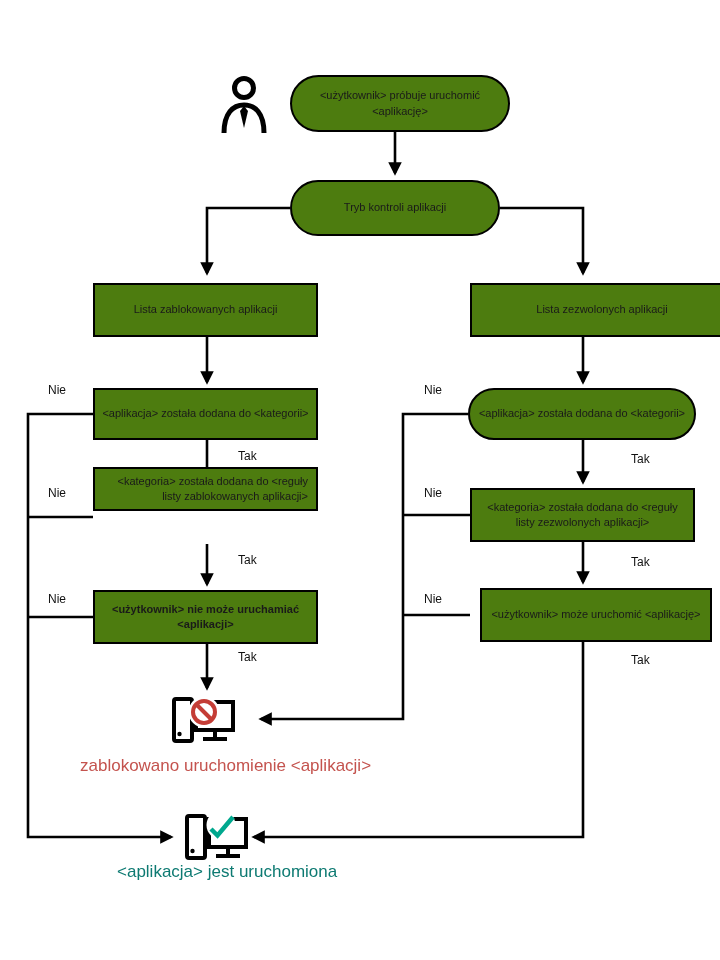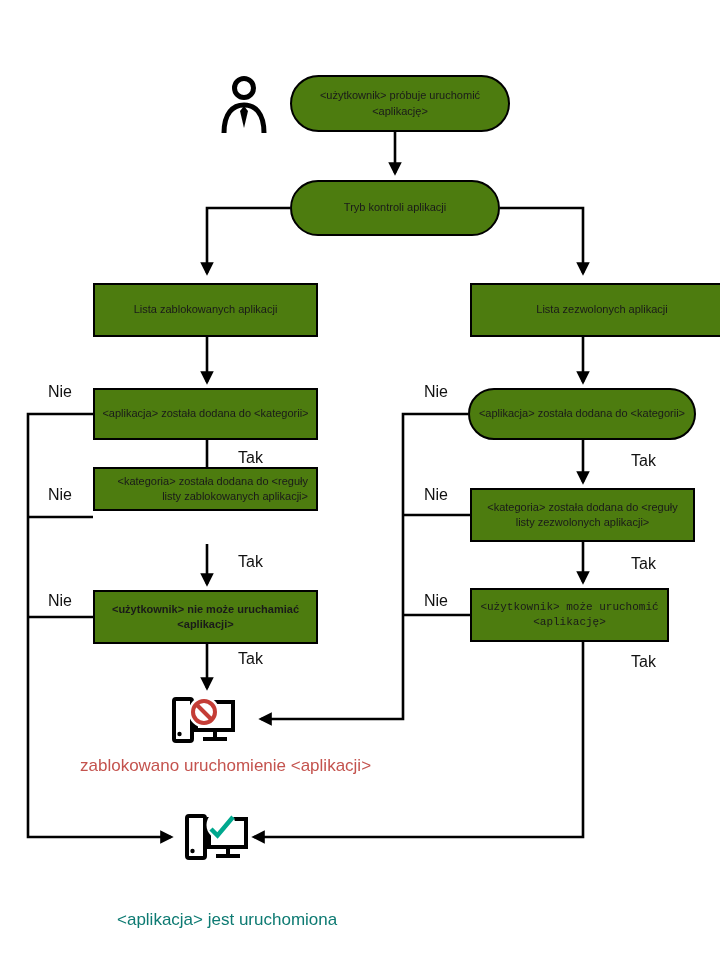--- a/index.html
+++ b/index.html
@@ -8,21 +8,21 @@
     font-family:"Liberation Sans","DejaVu Sans",sans-serif;color:#1a1a1a;
   }
   .wires{position:absolute;left:0;top:0;pointer-events:none;}
   .node{
     position:absolute;display:flex;align-items:center;justify-content:center;
     text-align:center;border:2.6px solid #000;background:#4d7c0f;
     font-size:11px;line-height:1.4;padding:2px 8px;box-sizing:border-box;
   }
   .oval{border-radius:29px;padding:2px 14px;}
   .stadium{border-radius:26px;padding:2px 10px;}
-  .edge-label{position:absolute;font-size:16px;color:#111;}
+  .edge-label{position:absolute;font-size:12px;color:#111;}
   .outcome{position:absolute;font-size:17px;white-space:nowrap;}
   .icon{position:absolute;}
 </style>
 </head>
 <body>
 
 <div class="canvas">
 
   <svg class="wires" width="720" height="960" viewBox="0 0 720 960">
     <defs>
@@ -68,21 +68,21 @@
   <div class="node" style="left:93px;top:388px;width:225px;height:52px;padding:2px 4px;">&lt;aplikacja&gt; została dodana do &lt;kategorii&gt;</div>
 
   <div class="node stadium" style="left:468px;top:388px;width:228px;height:52px;padding:2px 6px;">&lt;aplikacja&gt; została dodana do &lt;kategorii&gt;</div>
 
   <div class="node" style="left:93px;top:467px;width:225px;height:44px;text-align:right;">&lt;kategoria&gt; została dodana do &lt;reguły listy zablokowanych aplikacji&gt;</div>
 
   <div class="node" style="left:470px;top:488px;width:225px;height:54px;">&lt;kategoria&gt; została dodana do &lt;reguły listy zezwolonych aplikacji&gt;</div>
 
   <div class="node" style="left:93px;top:590px;width:225px;height:54px;font-weight:bold;">&lt;użytkownik&gt; nie może uruchamiać &lt;aplikacji&gt;</div>
 
-  <div class="node" style="left:470px;top:588px;width:199px;height:54px;font-family:Liberation Mono, monospace;">&lt;użytkownik&gt; może uruchomić &lt;aplikację&gt;</div>
+  <div class="node" style="left:480px;top:588px;width:232px;height:54px;">&lt;użytkownik&gt; może uruchomić &lt;aplikację&gt;</div>
 
   <div class="edge-label" style="left:48px;top:383px;">Nie</div>
   <div class="edge-label" style="left:48px;top:486px;">Nie</div>
   <div class="edge-label" style="left:48px;top:592px;">Nie</div>
   <div class="edge-label" style="left:424px;top:383px;">Nie</div>
   <div class="edge-label" style="left:424px;top:486px;">Nie</div>
   <div class="edge-label" style="left:424px;top:592px;">Nie</div>
   <div class="edge-label" style="left:238px;top:449px;">Tak</div>
   <div class="edge-label" style="left:238px;top:553px;">Tak</div>
   <div class="edge-label" style="left:238px;top:650px;">Tak</div>
@@ -106,15 +106,15 @@
   <svg class="icon" style="left:181px;top:808px;" width="70" height="54" viewBox="0 0 70 54">
     <rect x="6" y="8" width="18" height="42" rx="2" fill="#fff" stroke="#000" stroke-width="4"></rect>
     <circle cx="11.5" cy="43" r="2.2" fill="#000"></circle>
     <rect x="28" y="11" width="37" height="28" fill="#fff" stroke="#000" stroke-width="4"></rect>
     <line x1="47" y1="39" x2="47" y2="47" stroke="#000" stroke-width="4"></line>
     <line x1="35" y1="48" x2="59" y2="48" stroke="#000" stroke-width="4"></line>
     <circle cx="40" cy="17" r="14.5" fill="#fff"></circle>
     <path d="M30 21 L36.5 27.5 L52 9" fill="none" stroke="#00a88e" stroke-width="4.5"></path>
   </svg>
 
-  <div class="outcome" style="left: 117px; top: 910px; color: rgb(13, 122, 114);">&lt;aplikacja&gt; jest uruchomiona</div>
+  <div class="outcome" style="left: 117px; top: 862px; color: rgb(13, 122, 114);">&lt;aplikacja&gt; jest uruchomiona</div>
 
 </div>
 
 </body></html>

